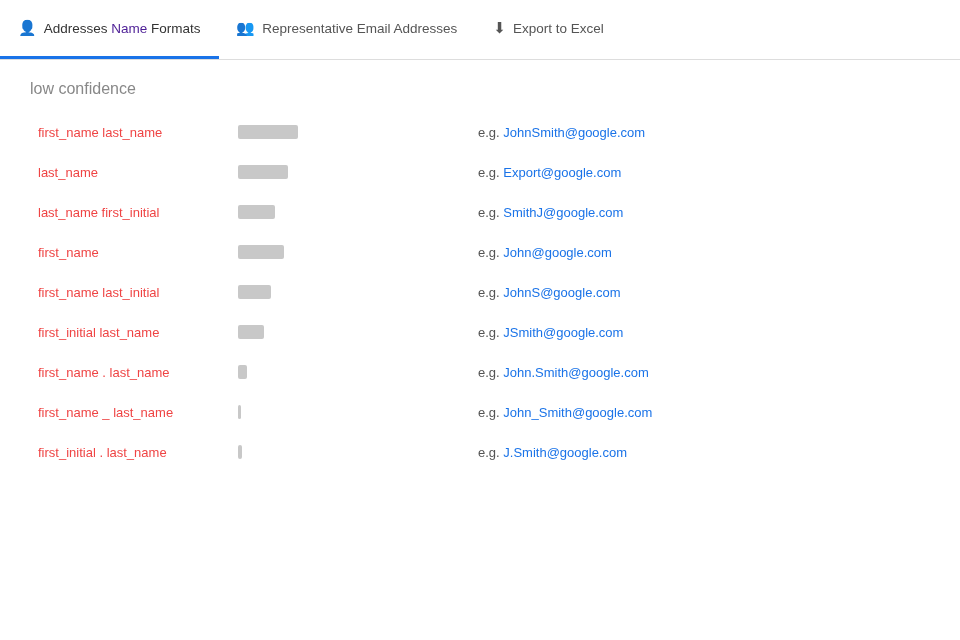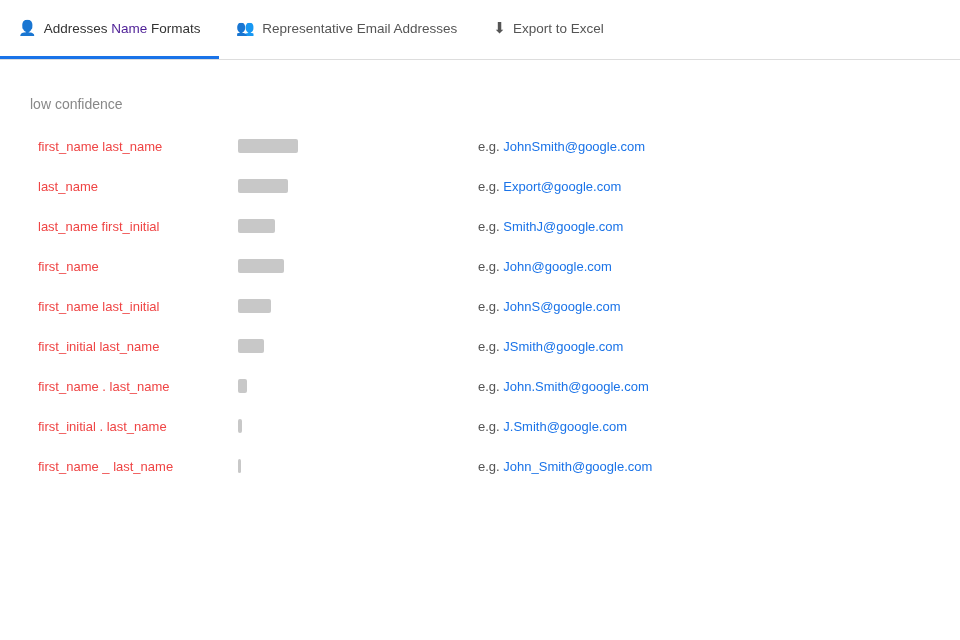--- a/index.html
+++ b/index.html
@@ -34,24 +34,24 @@
     }
     .tab.active .tab-name-word {
       color: #333;
     }
 
     .content {
       padding: 20px 30px;
     }
 
     .low-confidence-label {
-      font-size: 14px;
+      font-size: 16px;
       color: #888;
       margin-bottom: 14px;
-      margin-top: 16px;
+      margin-top: 0;
     }
 
     .name-format-table {
       width: 100%;
       border-collapse: collapse;
     }
     .name-format-table tr {
       height: 40px;
     }
     .name-format-table td {
@@ -178,32 +178,32 @@
         <tr>
           <td class="col-name"><span class="name-text">first_name . last_name</span></td>
           <td class="col-bar">
             <div class="bar-container">
               <div class="bar" style="width: 9px;"></div>
             </div>
           </td>
           <td class="col-email"><span class="email-text"><span class="email-prefix">e.g. </span><span class="email-link">John.Smith@google.com</span></span></td>
         </tr>
         <tr>
+          <td class="col-name"><span class="name-text">first_name _ last_name</span></td>
+          <td class="col-bar">
+            <div class="bar-container">
+              <div class="bar" style="width: 3px;"></div>
+            </div>
+          </td>
+          <td class="col-email"><span class="email-text"><span class="email-prefix">e.g. </span><span class="email-link">John_Smith@google.com</span></span></td>
+        </tr>
+        <tr>
           <td class="col-name"><span class="name-text">first_initial . last_name</span></td>
           <td class="col-bar">
             <div class="bar-container">
               <div class="bar" style="width: 4px;"></div>
             </div>
           </td>
           <td class="col-email"><span class="email-text"><span class="email-prefix">e.g. </span><span class="email-link">J.Smith@google.com</span></span></td>
-        </tr>
-        <tr>
-          <td class="col-name"><span class="name-text">first_name _ last_name</span></td>
-          <td class="col-bar">
-            <div class="bar-container">
-              <div class="bar" style="width: 3px;"></div>
-            </div>
-          </td>
-          <td class="col-email"><span class="email-text"><span class="email-prefix">e.g. </span><span class="email-link">John_Smith@google.com</span></span></td>
         </tr>
       </tbody>
   </table>
 </div>
 
 </body></html>

